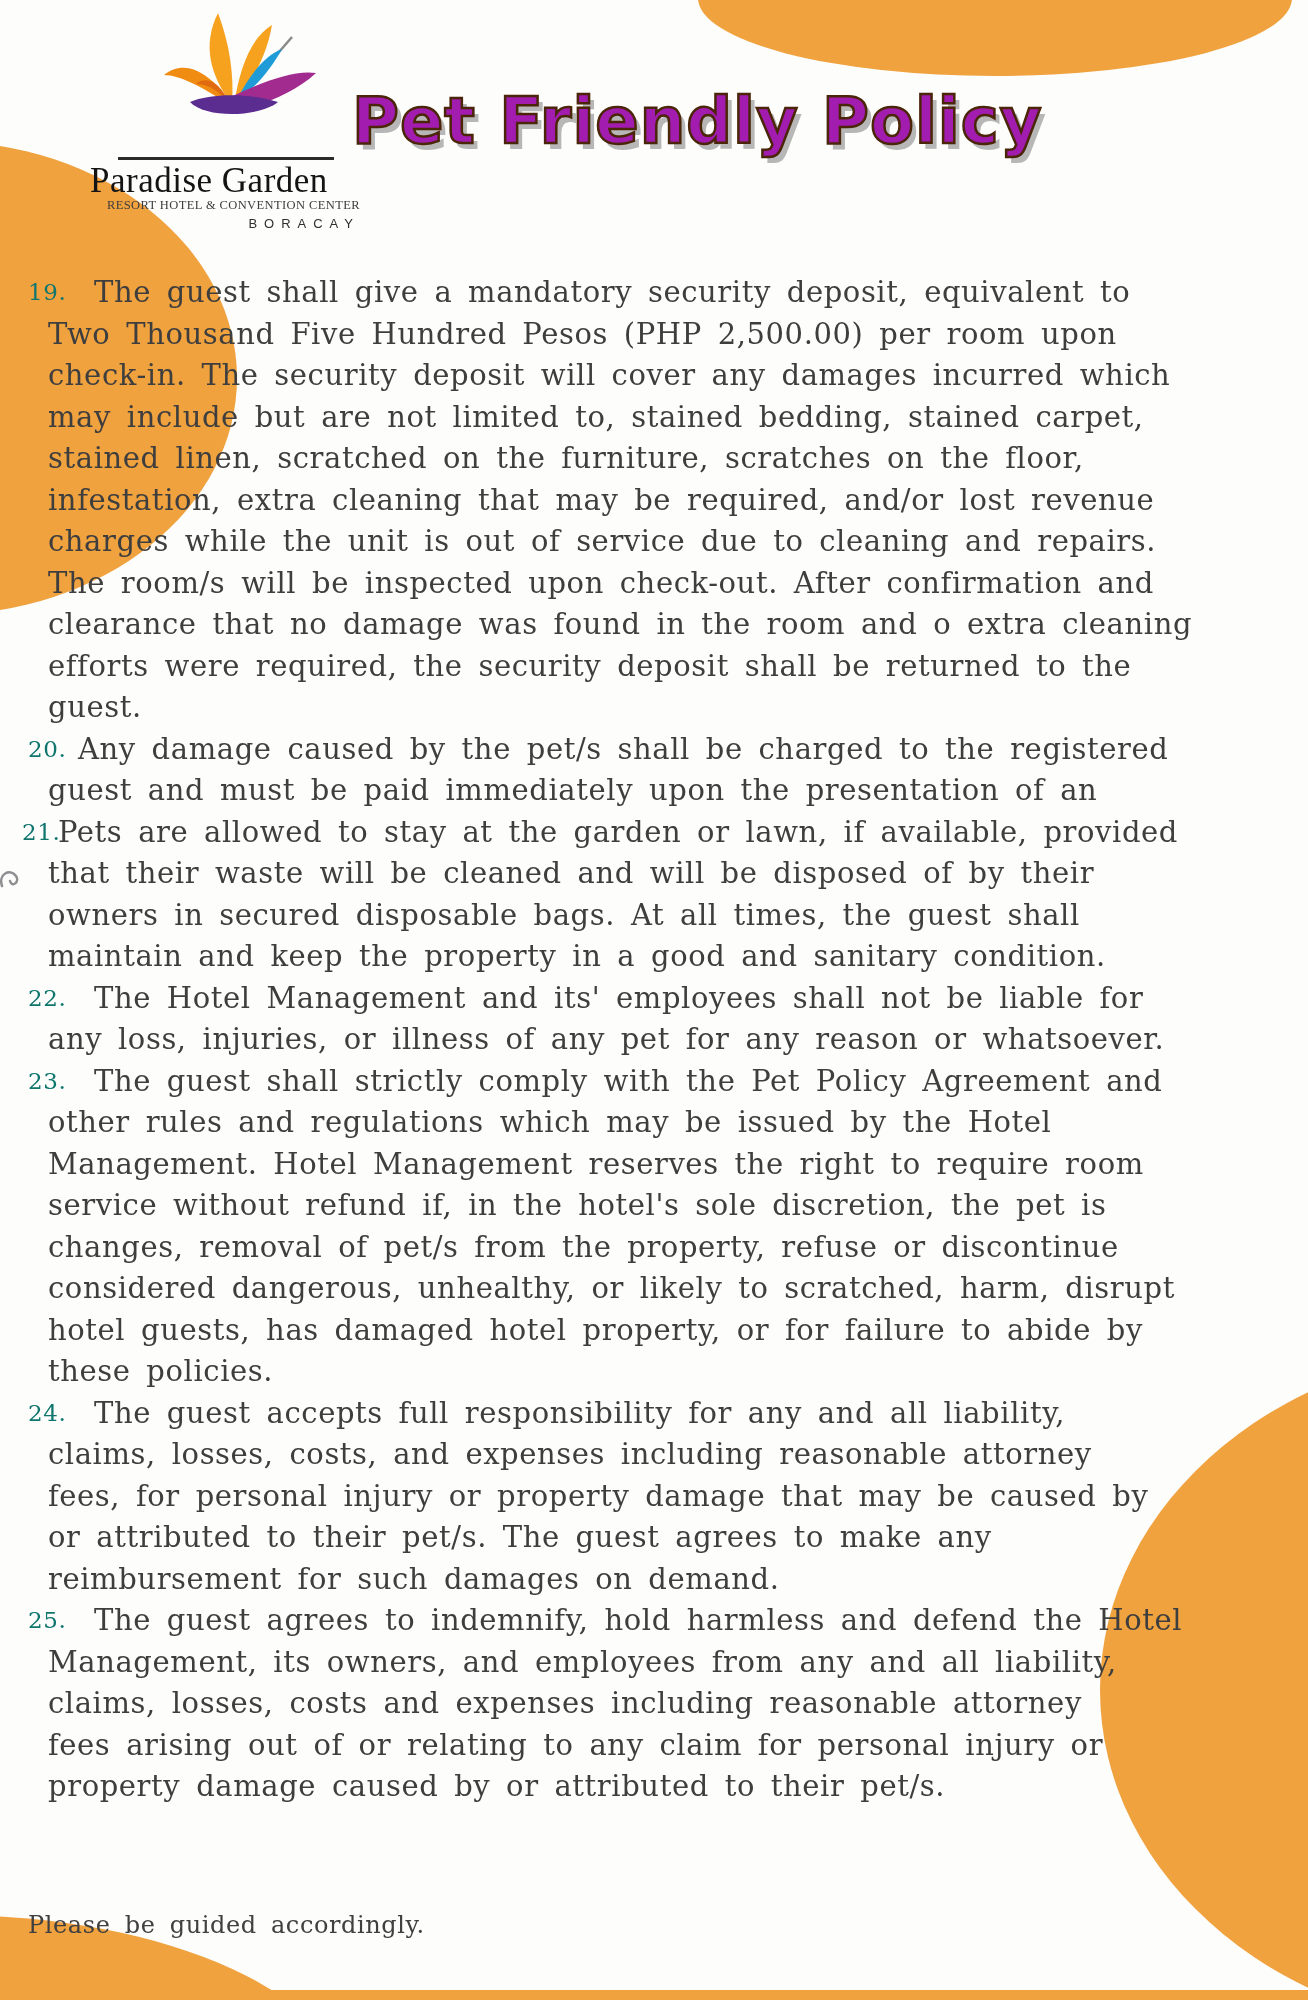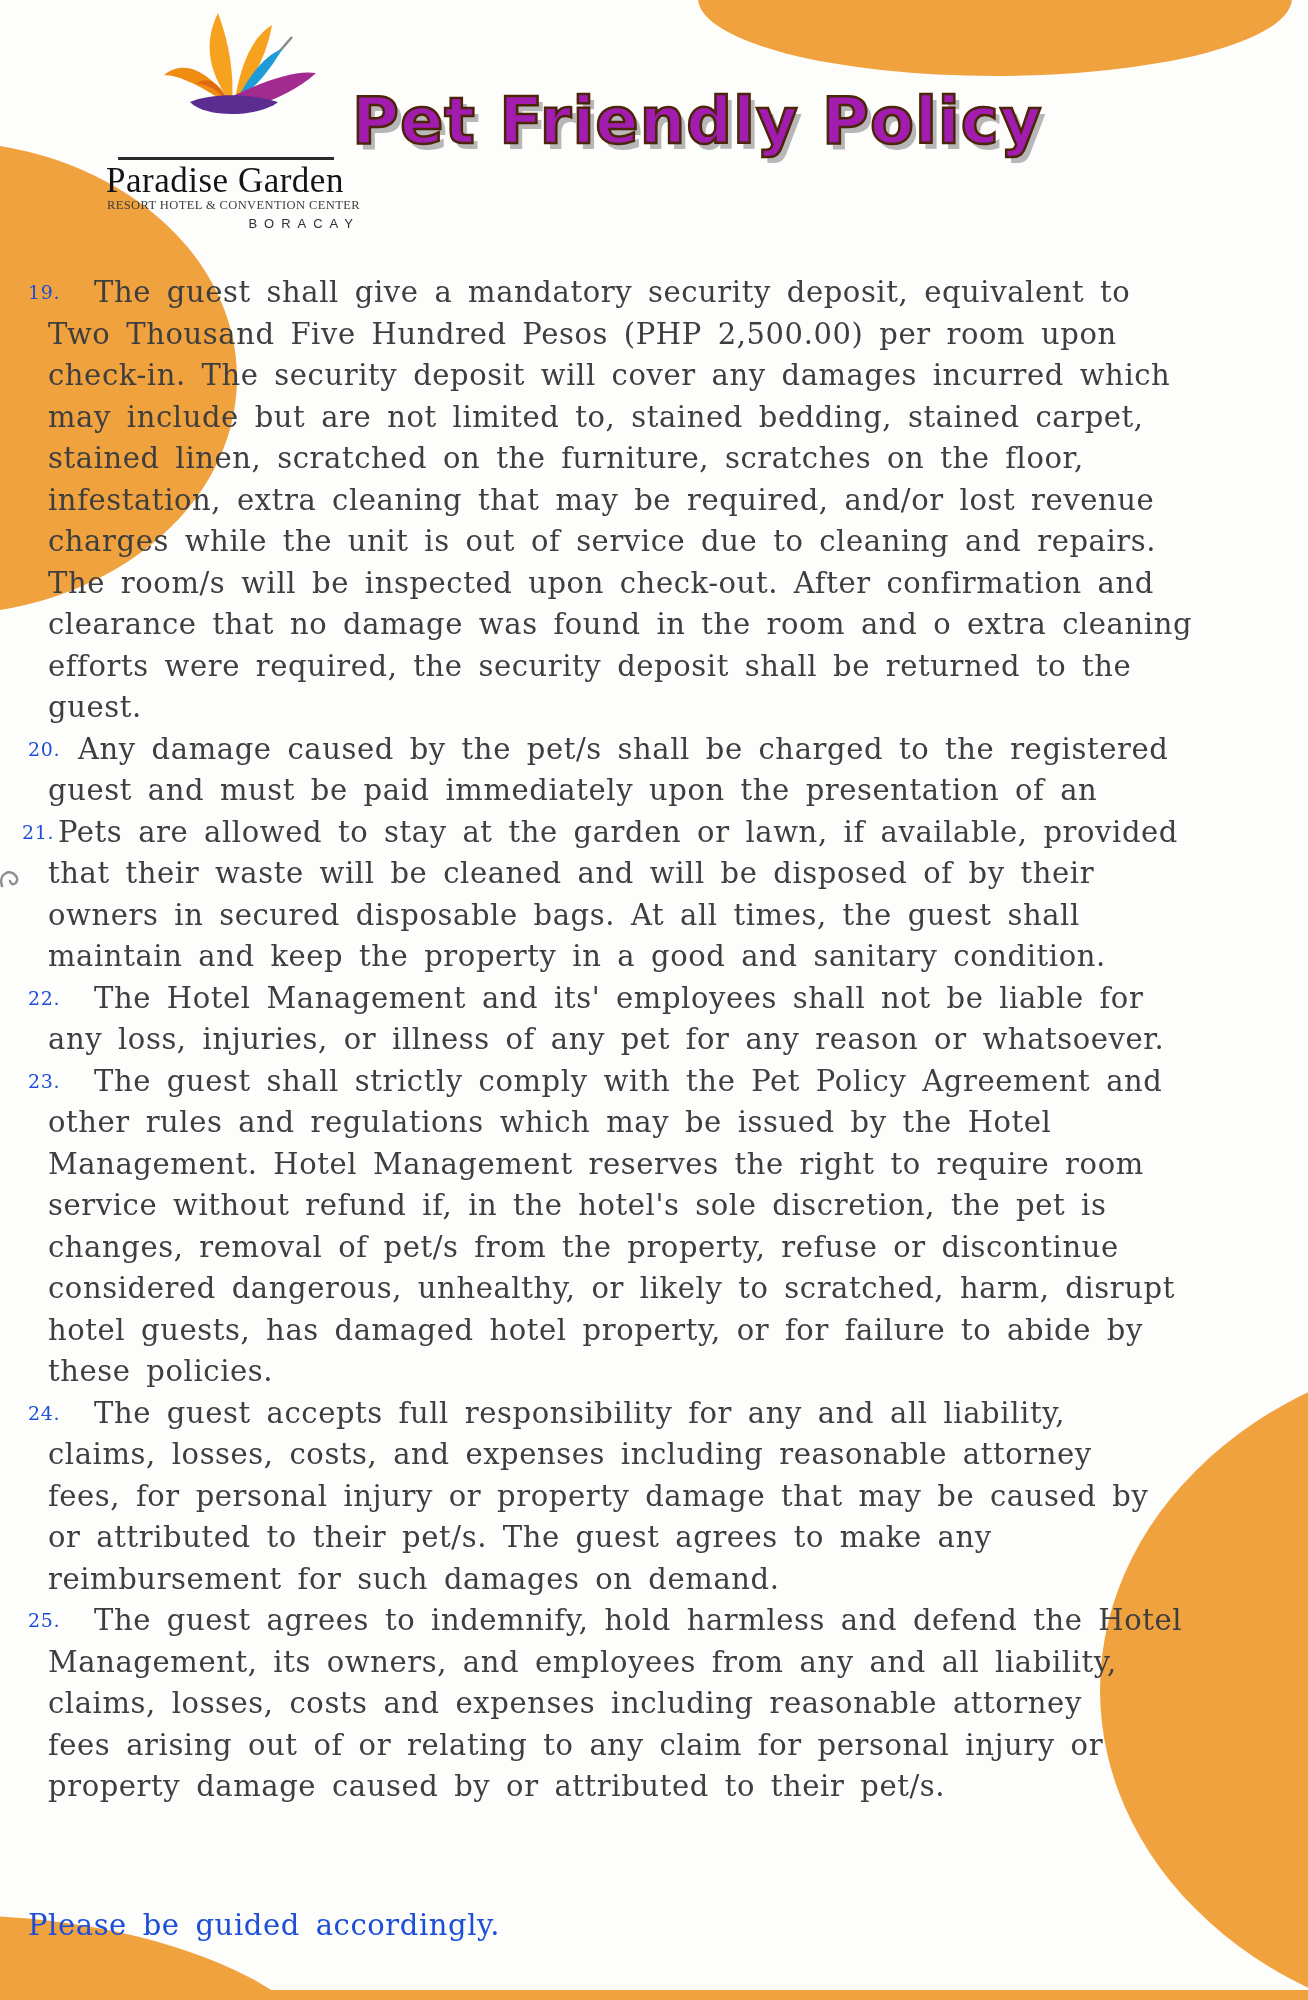--- a/index.html
+++ b/index.html
@@ -10,21 +10,21 @@
     overflow:hidden;
     margin:0 auto;
     font-family:"DejaVu Serif", serif;
   }
   .blobs{position:absolute;left:0;top:0;z-index:0;}
   
   .logo{position:absolute;left:90px;top:0;width:270px;height:240px;z-index:2;}
   .flower{position:absolute;left:50px;top:5px;}
   .logo-rule{position:absolute;left:28px;top:157px;width:216px;height:3px;background:#2b2b2b;}
   .logo-name{
-    position:absolute;left:0;top:161px;width:270px;text-align:center;
+    position:absolute;left:0;top:161px;width:270px;text-align:left;
     font-family:"Liberation Serif", serif;font-size:35px;color:#141414;letter-spacing:0.5px;
   }
   .logo-sub{
     position:absolute;left:0;top:198px;width:270px;text-align:right;
     font-family:"Liberation Serif", serif;font-size:12.5px;color:#3c3c3c;letter-spacing:0.4px;white-space:nowrap;
   }
   .logo-loc{
     position:absolute;left:0;top:216px;width:270px;text-align:right;
     font-family:"Liberation Sans", sans-serif;font-size:13px;color:#2e2e2e;letter-spacing:7px;text-indent:7px;
   }
@@ -35,33 +35,33 @@
     color:#a21caf;
     -webkit-text-stroke:2.5px #4b2508;
     text-shadow:5px 6px 0 rgba(125,125,125,0.55);
     letter-spacing:1px;white-space:nowrap;
   }
   
   .policy{position:absolute;left:0;top:272px;width:1300px;z-index:1;}
   .item{position:relative;padding-left:48px;}
   .num{
     position:absolute;left:28px;top:0;
-    font-size:19px;line-height:41.5px;color:#1d4ed8;letter-spacing:0.6px;
+    font-size:23px;line-height:41.5px;color:#0f766e;letter-spacing:0.6px;
   }
   .i21 .num{left:22px;}
   .ln{
     font-size:29px;line-height:41.5px;color:#3e3e3e;
     letter-spacing:0.6px;word-spacing:6px;white-space:nowrap;
   }
   .fl{padding-left:46px;}
   .i20 .fl{padding-left:30px;}
   .i21 .fl{padding-left:10px;}
   .footer{
     position:absolute;left:28px;top:1905px;z-index:1;
-    font-size:29px;line-height:41.5px;color:#1d4ed8;letter-spacing:0.6px;word-spacing:6px;
+    font-size:24px;line-height:41.5px;color:#404040;letter-spacing:0.6px;word-spacing:6px;
   }
   .stray{position:absolute;left:0px;top:856px;z-index:1;}
 </style>
 </head>
 <body>
 
 <div class="page">
 
   <svg class="blobs" width="1308" height="2000" viewBox="0 0 1308 2000" aria-hidden="true">
     <ellipse cx="-60" cy="378" rx="297" ry="237" fill="#F0A23F"></ellipse>

